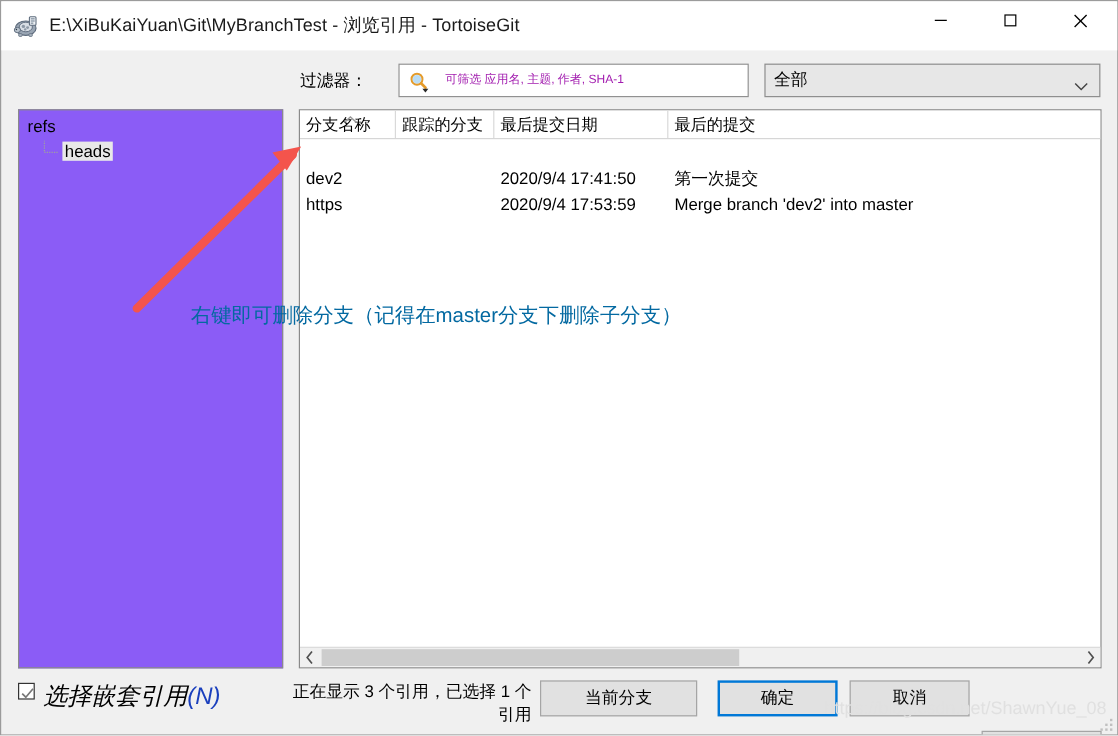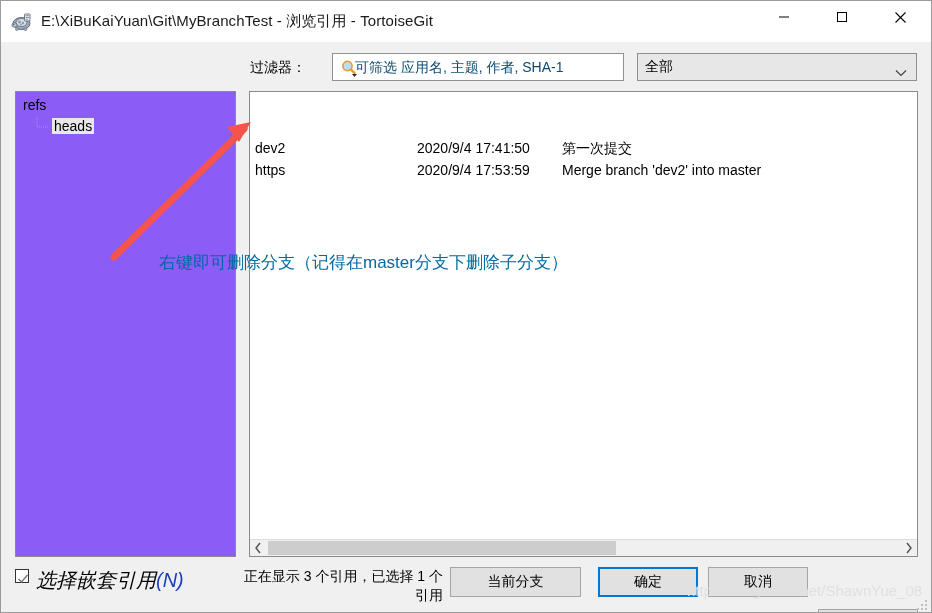--- a/index.html
+++ b/index.html
@@ -75,23 +75,23 @@
     border: 1px solid #919191;
     box-sizing: border-box;
   }
   #filter-search-icon {
     position: absolute;
     left: 6px; top: 4px;
     width: 20px; height: 20px;
   }
   #filter-placeholder {
     position: absolute;
-    left: 22px; top: 5px;
-    font-size: 14px;
-    color: #0c4a6e;
+    left: 38px; top: 5px;
+    font-size: 10px;
+    color: #a21caf;
     white-space: nowrap;
   }
   #scope-select {
     position: absolute;
     left: 636px; top: 52px;
     width: 280px; height: 28px;
     background: #e7e7e7;
     border: 1px solid #8f8f8f;
     box-sizing: border-box;
   }
@@ -382,20 +382,31 @@
           <line x1="3" y1="0" x2="3" y2="10" stroke="#a0a0a0" stroke-width="1" stroke-dasharray="1,1"></line>
           <line x1="3" y1="10" x2="14" y2="10" stroke="#a0a0a0" stroke-width="1" stroke-dasharray="1,1"></line>
         </svg>
       </span>
       <span id="tree-child-label">heads</span>
     </div>
   </div>
 
   <div id="list-panel">
 
+    <div id="list-header">
+      <div class="col-head" style="left:0px; width:80px;">分支名称</div>
+      <span id="sort-caret">
+        <svg width="14" height="8" viewBox="0 0 14 8">
+            <polyline points="2,6 7,1.5 12,6" fill="none" stroke="#9a9a9a" stroke-width="1.2"></polyline>
+          </svg>
+      </span>
+      <div class="col-head" style="left:80px; width:82px;">跟踪的分支</div>
+      <div class="col-head" style="left:162px; width:145px;">最后提交日期</div>
+      <div class="col-head" style="left:307px; width:360px; border-right:0;">最后的提交</div>
+    </div>
 
 
     <div class="row" style="top:46px;">
       <span class="cell" style="left:5px;">dev2</span>
       <span class="cell" style="left:85px;"></span>
       <span class="cell" style="left:167px;">2020/9/4 17:41:50</span>
       <span class="cell" style="left:312px;">第一次提交</span>
     </div>
 
     <div class="row" style="top:68px;">

